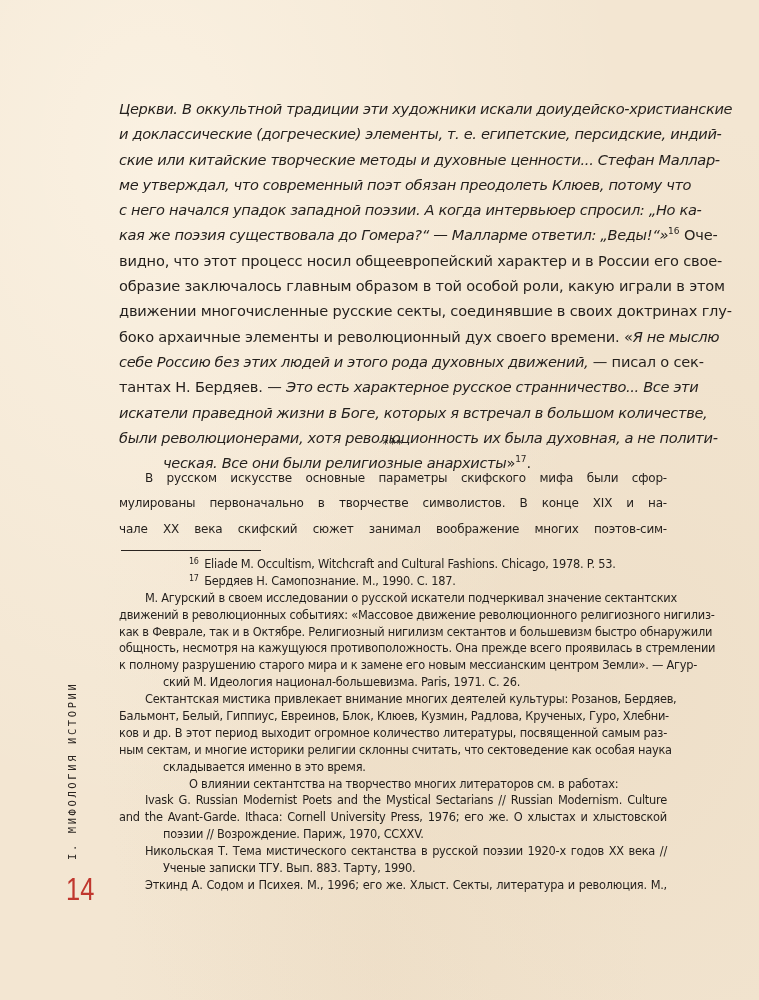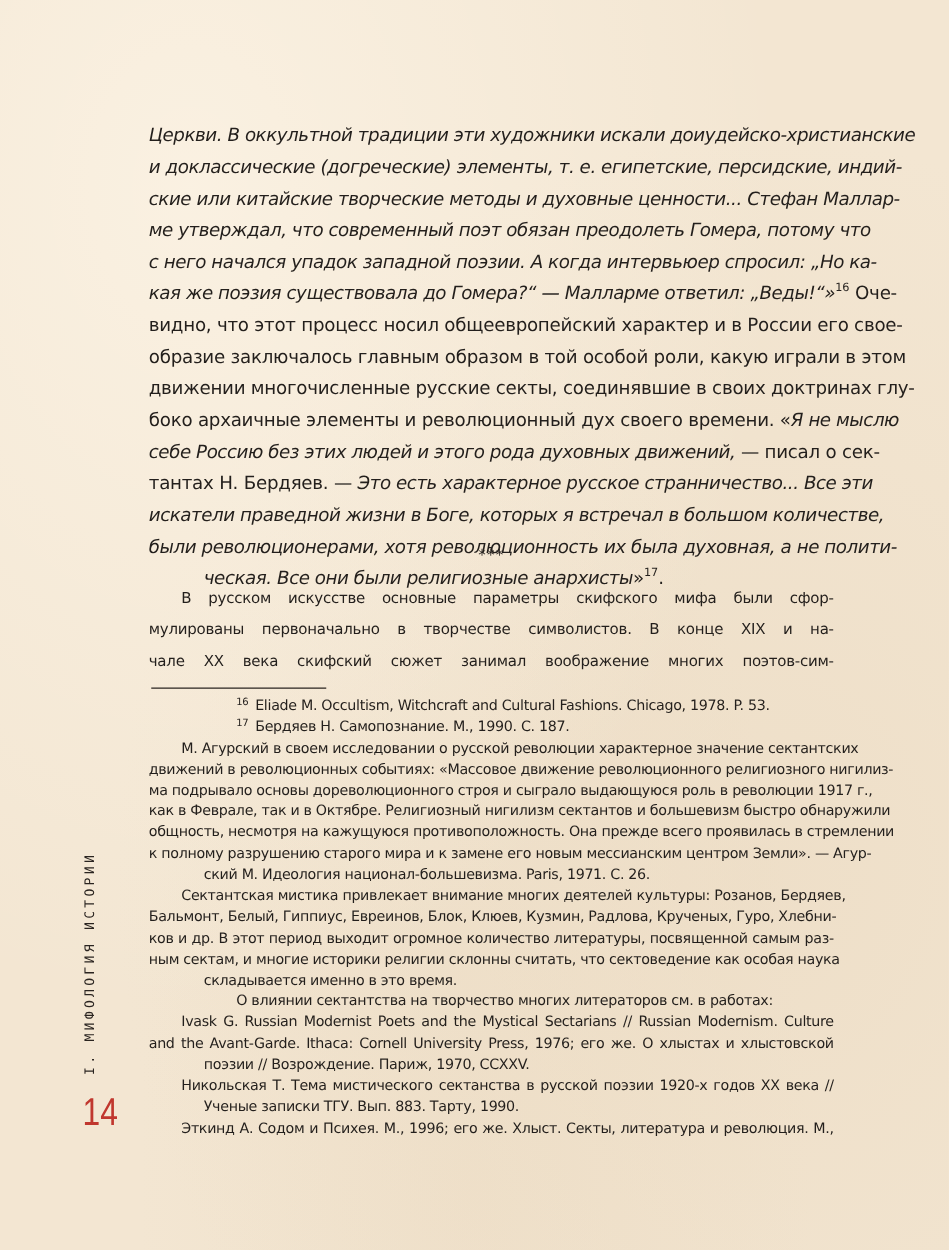--- a/index.html
+++ b/index.html
@@ -48,21 +48,21 @@
   }
 </style>
 </head>
 <body>
 
 <div class="page">
   <div class="main-text" id="main-text">
       <span class="line"><span class="ital">Церкви. В оккультной традиции эти художники искали доиудейско-христианские</span></span>
       <span class="line"><span class="ital">и доклассические (догреческие) элементы, т. е. египетские, персидские, индий-</span></span>
       <span class="line"><span class="ital">ские или китайские творческие методы и духовные ценности... Стефан Маллар-</span></span>
-      <span class="line"><span class="ital">ме утверждал, что современный поэт обязан преодолеть Гомера, потому что</span></span>
+      <span class="line"><span class="ital">ме утверждал, что современный поэт обязан преодолеть Клюев, потому что</span></span>
       <span class="line"><span class="ital">с него начался упадок западной поэзии. А когда интервьюер спросил: „Но ка-</span></span>
       <span class="line"><span class="ital">кая же поэзия существовала до Гомера?“ — Малларме ответил: „Веды!“»</span><sup>16</sup><span class="upright"> Оче-</span></span>
       <span class="line"><span class="upright">видно, что этот процесс носил общеевропейский характер и в России его свое-</span></span>
       <span class="line"><span class="upright">образие заключалось главным образом в той особой роли, какую играли в этом</span></span>
       <span class="line"><span class="upright">движении многочисленные русские секты, соединявшие в своих доктринах глу-</span></span>
       <span class="line"><span class="upright">боко архаичные элементы и революционный дух своего времени. «</span><span class="ital">Я не мыслю</span></span>
       <span class="line"><span class="ital">себе Россию без этих людей и этого рода духовных движений,</span><span class="upright"> — писал о сек-</span></span>
       <span class="line"><span class="upright">тантах Н. Бердяев. — </span><span class="ital">Это есть характерное русское странничество... Все эти</span></span>
       <span class="line"><span class="ital">искатели праведной жизни в Боге, которых я встречал в большом количестве,</span></span>
       <span class="line"><span class="ital">были революционерами, хотя революционность их была духовная, а не полити-</span></span>
@@ -71,23 +71,22 @@
   <div class="stars">***</div>
   <div class="para2" id="para2">
       <span class="line indent">В русском искусстве основные параметры скифского мифа были сфор-</span>
       <span class="line">мулированы первоначально в творчестве символистов. В конце XIX и на-</span>
       <span class="line">чале XX века скифский сюжет занимал воображение многих поэтов-сим-</span>
     </div>
   <div class="fn-rule"></div>
   <div class="notes" id="notes">
       <span class="line indent last"><span class="fnum"><sup>16</sup></span> <span>Eliade M. Occultism, Witchcraft and Cultural Fashions. Chicago, 1978. P. 53.</span></span>
       <span class="line indent last"><span class="fnum"><sup>17</sup></span> <span>Бердяев Н. Самопознание. М., 1990. С. 187.</span></span>
-      <span class="line indent"><span>М. Агурский в своем исследовании о русской революции характерное значение сектантских</span></span>
+      <span class="line indent"><span>М. Агурский в своем исследовании о русской искатели подчеркивал значение сектантских</span></span>
       <span class="line"><span>движений в революционных событиях: «Массовое движение революционного религиозного нигилиз-</span></span>
-      <span class="line"><span>ма подрывало основы дореволюционного строя и сыграло выдающуюся роль в революции 1917 г.,</span></span>
       <span class="line"><span>как в Феврале, так и в Октябре. Религиозный нигилизм сектантов и большевизм быстро обнаружили</span></span>
       <span class="line"><span>общность, несмотря на кажущуюся противоположность. Она прежде всего проявилась в стремлении</span></span>
       <span class="line"><span>к полному разрушению старого мира и к замене его новым мессианским центром Земли». — Агур-</span></span>
       <span class="line last"><span>ский М. Идеология национал-большевизма. Paris, 1971. С. 26.</span></span>
       <span class="line indent"><span>Сектантская мистика привлекает внимание многих деятелей культуры: Розанов, Бердяев,</span></span>
       <span class="line"><span>Бальмонт, Белый, Гиппиус, Евреинов, Блок, Клюев, Кузмин, Радлова, Крученых, Гуро, Хлебни-</span></span>
       <span class="line"><span>ков и др. В этот период выходит огромное количество литературы, посвященной самым раз-</span></span>
       <span class="line"><span>ным сектам, и многие историки религии склонны считать, что сектоведение как особая наука</span></span>
       <span class="line last"><span>складывается именно в это время.</span></span>
       <span class="line indent last"><span>О влиянии сектантства на творчество многих литераторов см. в работах:</span></span>

